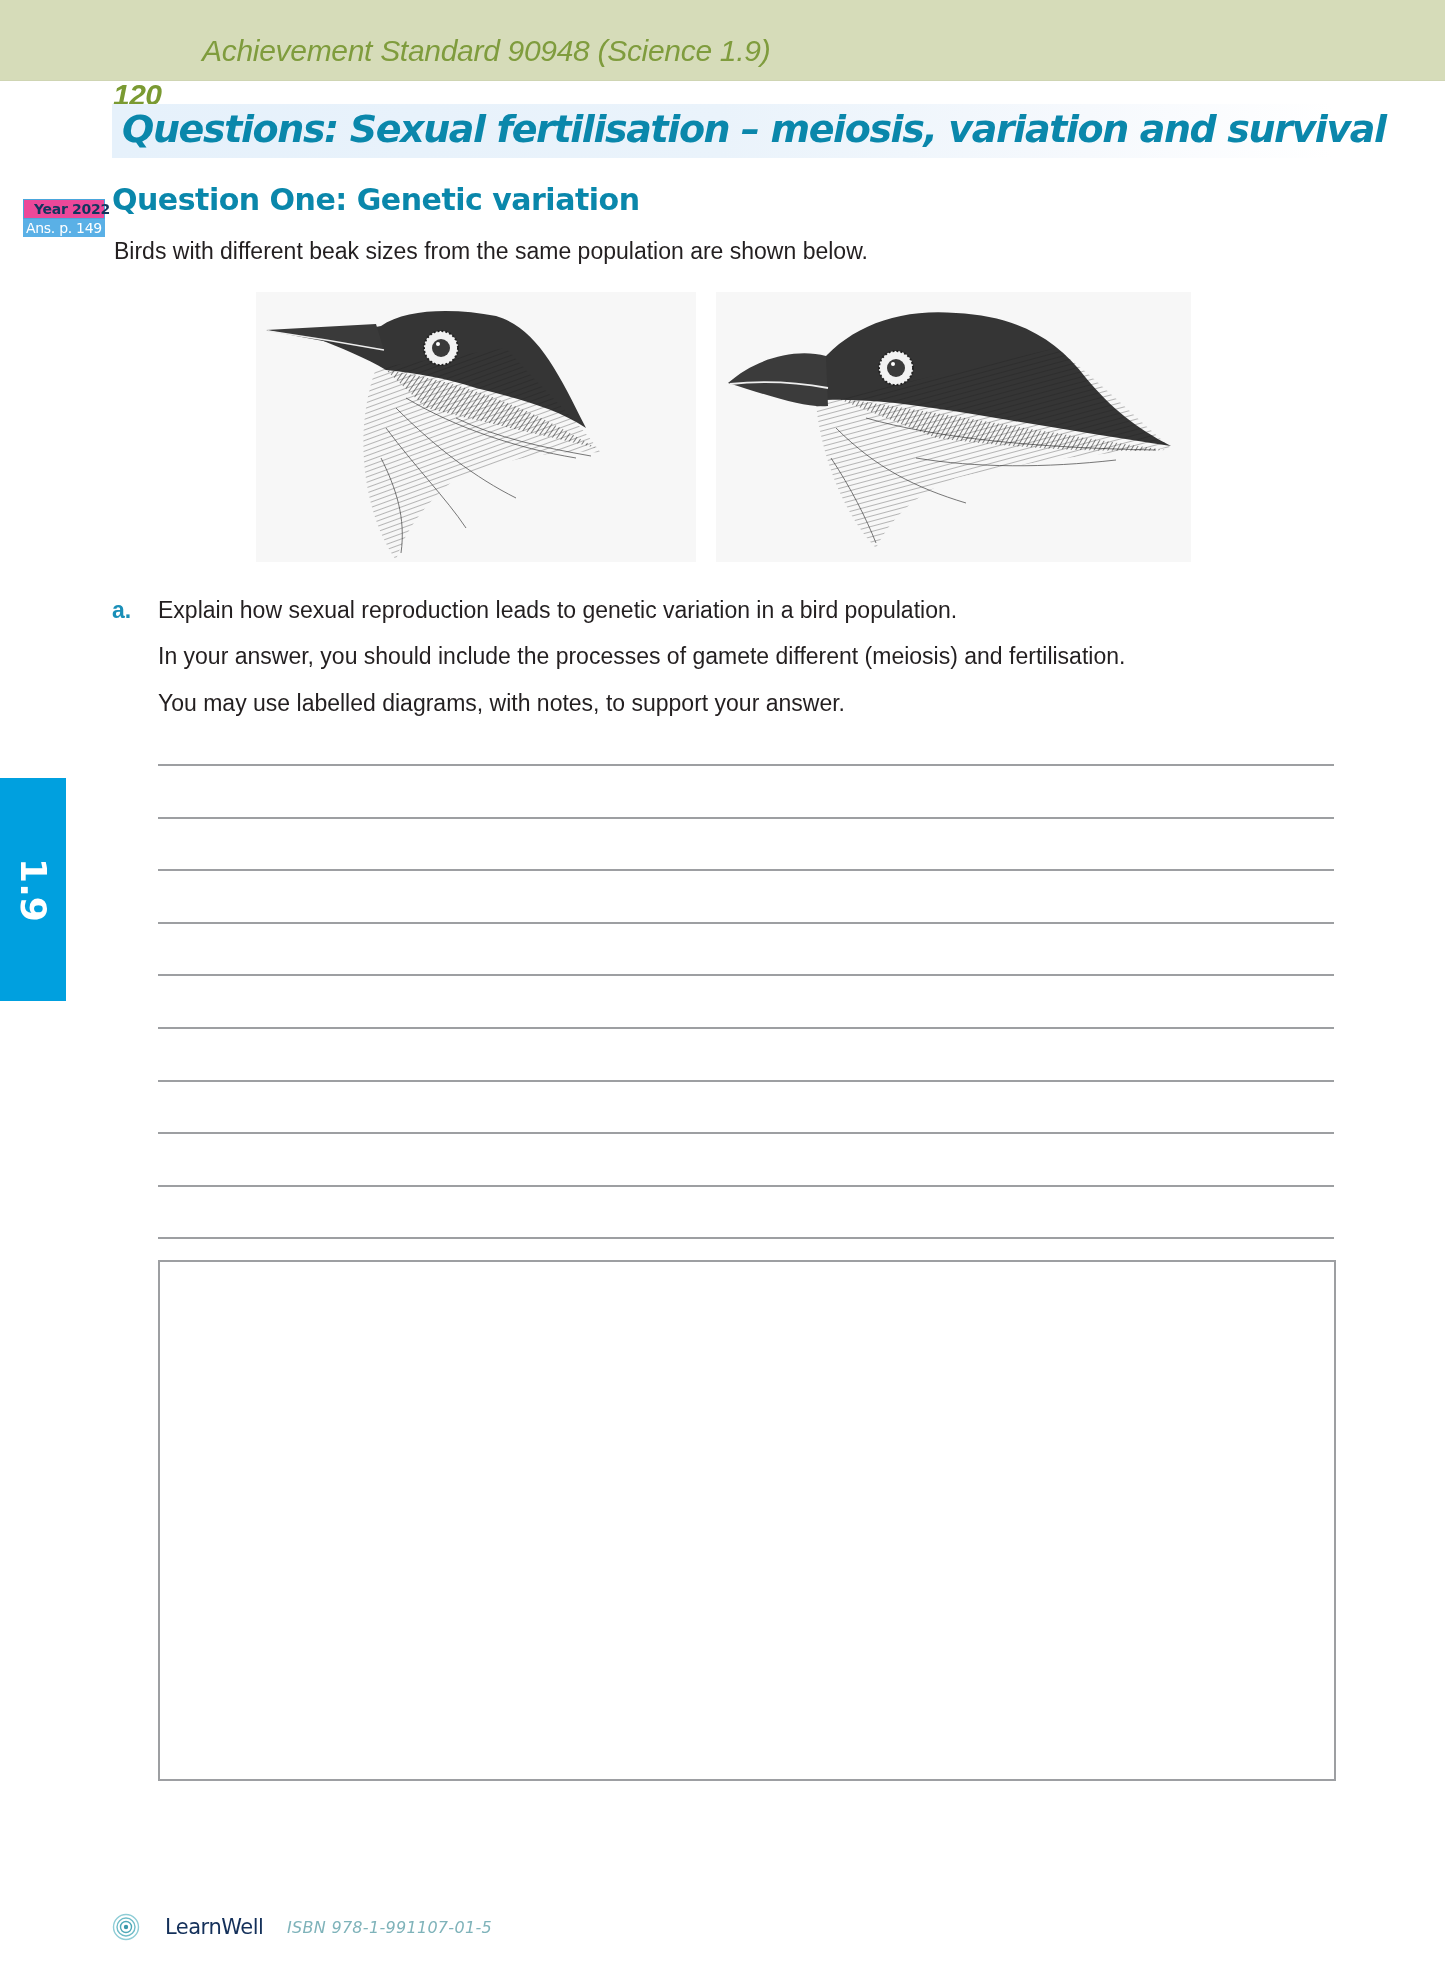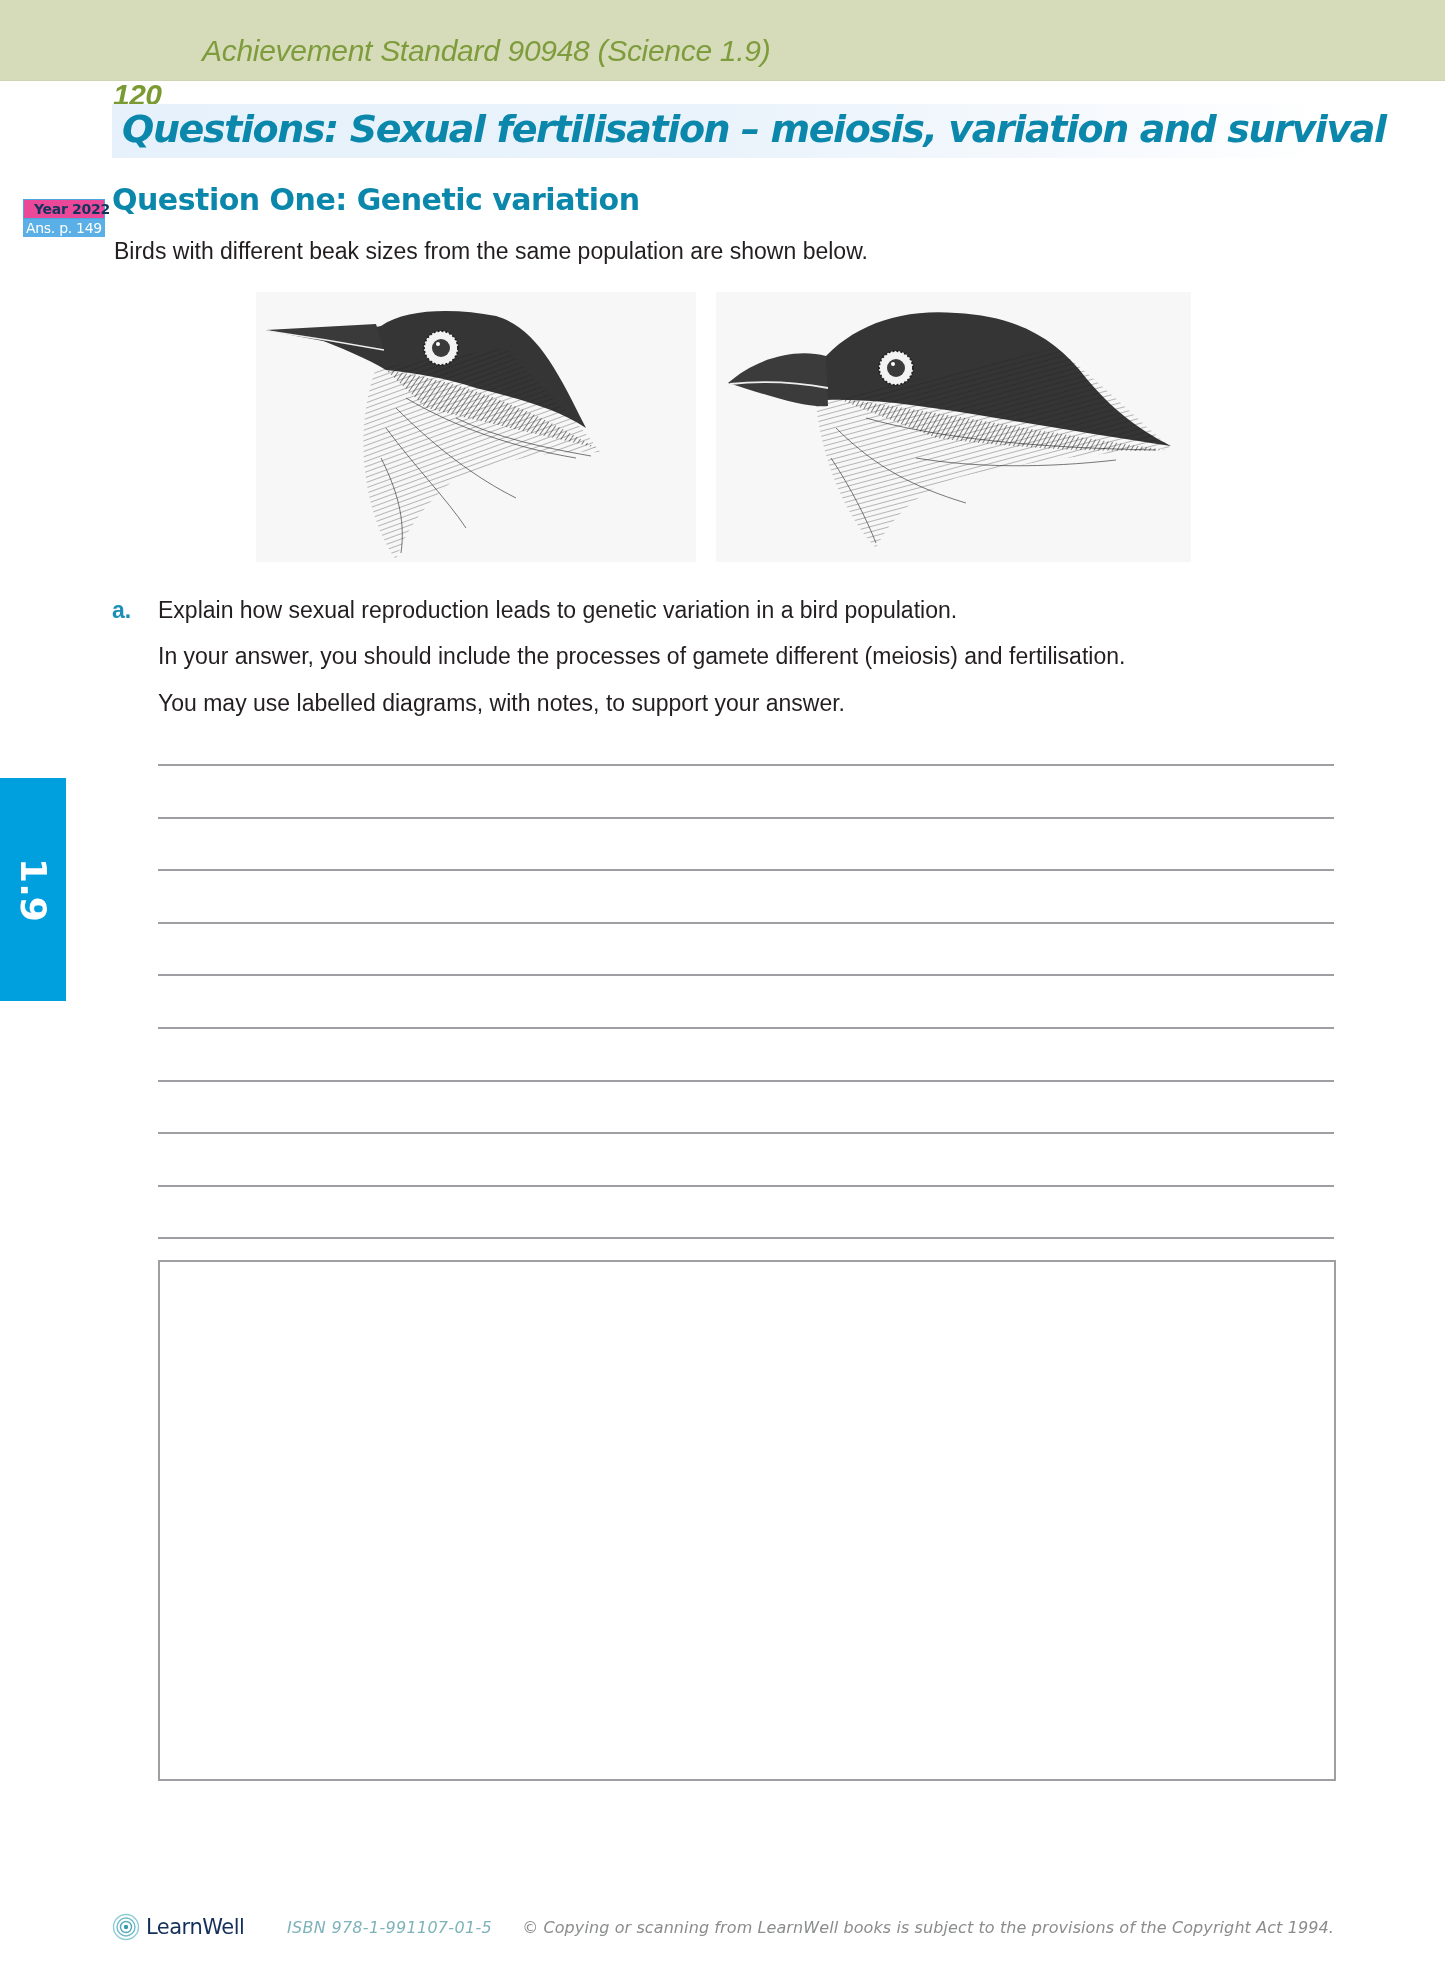--- a/index.html
+++ b/index.html
@@ -79,21 +79,21 @@
   .side-tab .tab-text {
     position: absolute; left: 50%; top: 50%; transform: translate(-50%, -50%) rotate(90deg);
     color: #ffffff; font-size: 36px; font-weight: bold; font-family: "DejaVu Sans", sans-serif;
     white-space: nowrap;
   }
   .footer {
     position: absolute; left: 112px; top: 1913px; width: 1222px; height: 34px;
     font-family: "DejaVu Sans", sans-serif;
   }
   .footer .logo {
-    position: absolute; left: 0; top: 0; display: flex; align-items: center;
+    position: absolute; left: 0; top: 0; display: flex; align-items: center; gap: 19px;
   }
   .footer .logo-icon { width: 28px; height: 28px; margin-right: 6px; }
   .footer .logo-text { font-size: 21px; color: #14305a; letter-spacing: -0.5px; }
   .footer .isbn {
     position: absolute; left: 175px; top: 5px; font-size: 16px; font-style: italic;
     color: #7fb3ba; white-space: nowrap; letter-spacing: 0.3px;
   }
   .footer .copyright {
     position: absolute; right: 0; top: 5px; font-size: 16px; font-style: italic;
     color: #8a8c8e; white-space: nowrap; letter-spacing: 0.1px;
@@ -210,14 +210,13 @@
   <div class="logo">
     <svg class="logo-icon" viewBox="0 0 28 28">
       <circle cx="14" cy="14" r="12.5" fill="none" stroke="#8fcdd6" stroke-width="1.4"></circle>
       <circle cx="14" cy="14" r="9" fill="none" stroke="#6fbcc8" stroke-width="1.4"></circle>
       <circle cx="14" cy="14" r="5.5" fill="none" stroke="#4fa9b8" stroke-width="1.4"></circle>
       <circle cx="14" cy="14" r="2.2" fill="#3b98aa"></circle>
     </svg>
     <span class="logo-text">LearnWell</span>
   </div>
   <span class="isbn">ISBN 978-1-991107-01-5</span>
-  <span class="copyright">© Copying or scanning from LearnWell books is subject to the provisions of the Copyright Act 1994.</span>
 </div>
 
 </body></html>

